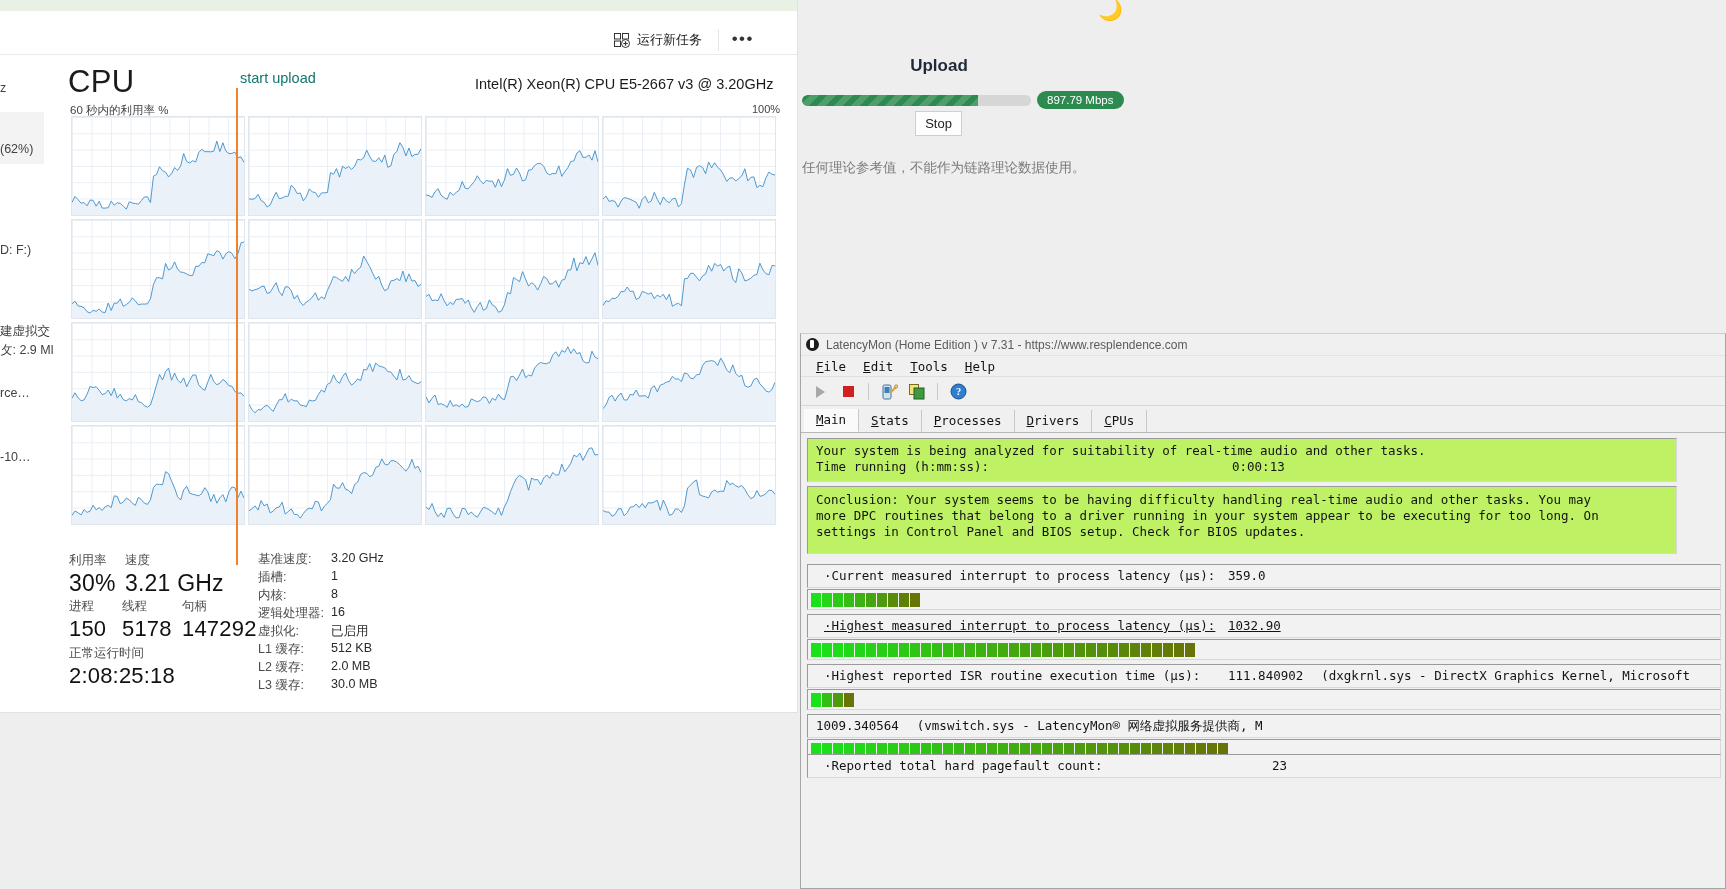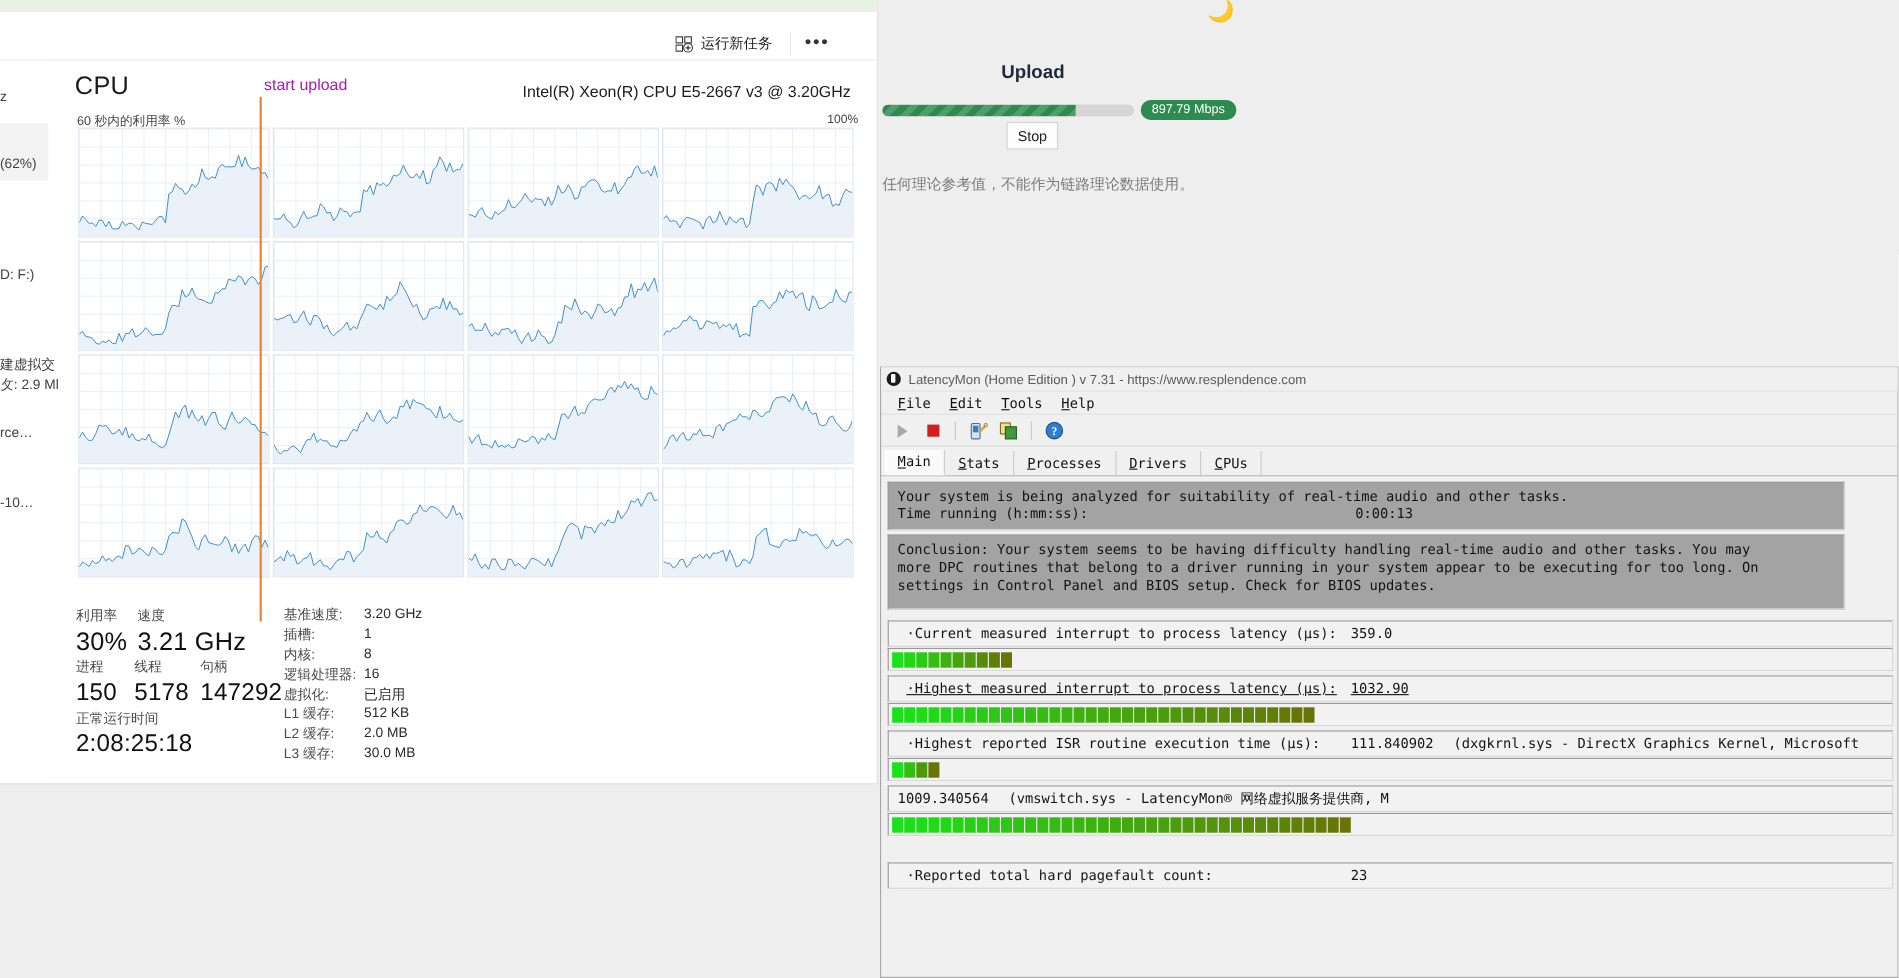--- a/index.html
+++ b/index.html
@@ -97,21 +97,21 @@
   }
   .tm-side-sel {
     position: absolute; left: 0; top: 57px; width: 44px; height: 52px;
     background: #f3f3f3;
   }
   .side-txt { position: absolute; font-size: 12.5px; color: #414141; white-space: nowrap; }
 
   
   .cpu-title {
     position: absolute; left: 68px; top: 64px;
-    font-size: 23px; font-weight: 300; color: #1b1b1b; letter-spacing: .3px;
+    font-size: 31px; font-weight: 300; color: #1b1b1b; letter-spacing: .3px;
   }
   .cpu-model {
     position: absolute; left: 475px; top: 76px;
     font-size: 14.5px; color: #1b1b1b; white-space: nowrap;
   }
   .cpu-sub {
     position: absolute; left: 70px; top: 103px;
     font-size: 11.5px; color: #444;
   }
   .cpu-pct100 {
@@ -139,21 +139,21 @@
   }
   .gcell svg { position: absolute; left: 0; top: 0; width: 100%; height: 100%; }
 
   
   .marker-line {
     position: absolute; left: 236px; top: 88px;
     width: 2px; height: 477px; background: #f1822c;
   }
   .marker-label {
     position: absolute; left: 240px; top: 70px;
-    font-size: 14.5px; color: #a21caf; white-space: nowrap;
+    font-size: 14.5px; color: #0f766e; white-space: nowrap;
   }
 
   
   .stat-g { position: absolute; }
   .stat-lbl { font-size: 12.5px; color: #4c4c4c; }
   .stat-val { font-size: 23px; color: #111; font-weight: 400; margin-top: 1px; letter-spacing: .2px; }
   .stat-val.sm { font-size: 22px; }
 
   .specs { position: absolute; left: 258px; top: 551px; }
   .spec-row { display: flex; font-size: 12.5px; color: #4c4c4c; height: 18px; align-items: flex-start; }
@@ -214,21 +214,21 @@
   }
   .lm-tab {
     font-size: 12.5px; color: #111; padding: 3px 12px 4px 12px;
     border-right: 1px solid #c8c8c8; cursor: pointer; white-space: nowrap;
   }
   .lm-tab.active { background: #fafafa; border-bottom: 1px solid #fafafa; }
   .lm-tab .u { text-decoration: underline; }
 
   .lm-panel {
     position: absolute; left: 6px; width: 870px;
-    background: #a3a3a3; border: 1px solid #9a9a9a;
+    background: #bef264; border: 1px solid #9a9a9a;
     border-right-color: #d8d8d8; border-bottom-color: #d8d8d8;
   }
   .lm-line {
     font-size: 12.5px; color: #131313; white-space: nowrap;
     font-family: "DejaVu Sans Mono", monospace;
     line-height: 16px; padding-left: 8px;
   }
 
   .meter-wrap {
     position: absolute; left: 6px; width: 914px; height: 21px;
@@ -645,20 +645,20 @@
             <span class="seg" style="background: rgb(89, 137, 10);"></span>
             <span class="seg" style="background: rgb(91, 134, 9);"></span>
             <span class="seg" style="background: rgb(93, 131, 9);"></span>
             <span class="seg" style="background: rgb(96, 128, 8);"></span>
             <span class="seg" style="background: rgb(98, 125, 8);"></span>
             <span class="seg" style="background: rgb(100, 122, 7);"></span>
             <span class="seg" style="background: rgb(102, 119, 7);"></span>
             <span class="seg" style="background: rgb(104, 116, 6);"></span>
           </div>
         </div>
-        <div class="row-label lm-line" style="top: 450px; line-height: 22px;">
+        <div class="row-label lm-line" style="top: 420px; line-height: 22px; gap: 44px;">
           <span class="k">·Reported total hard pagefault count:</span>
           <span class="v">23</span>
         </div>
       </div>
   </div>
 
 </div>
 
 </body></html>

